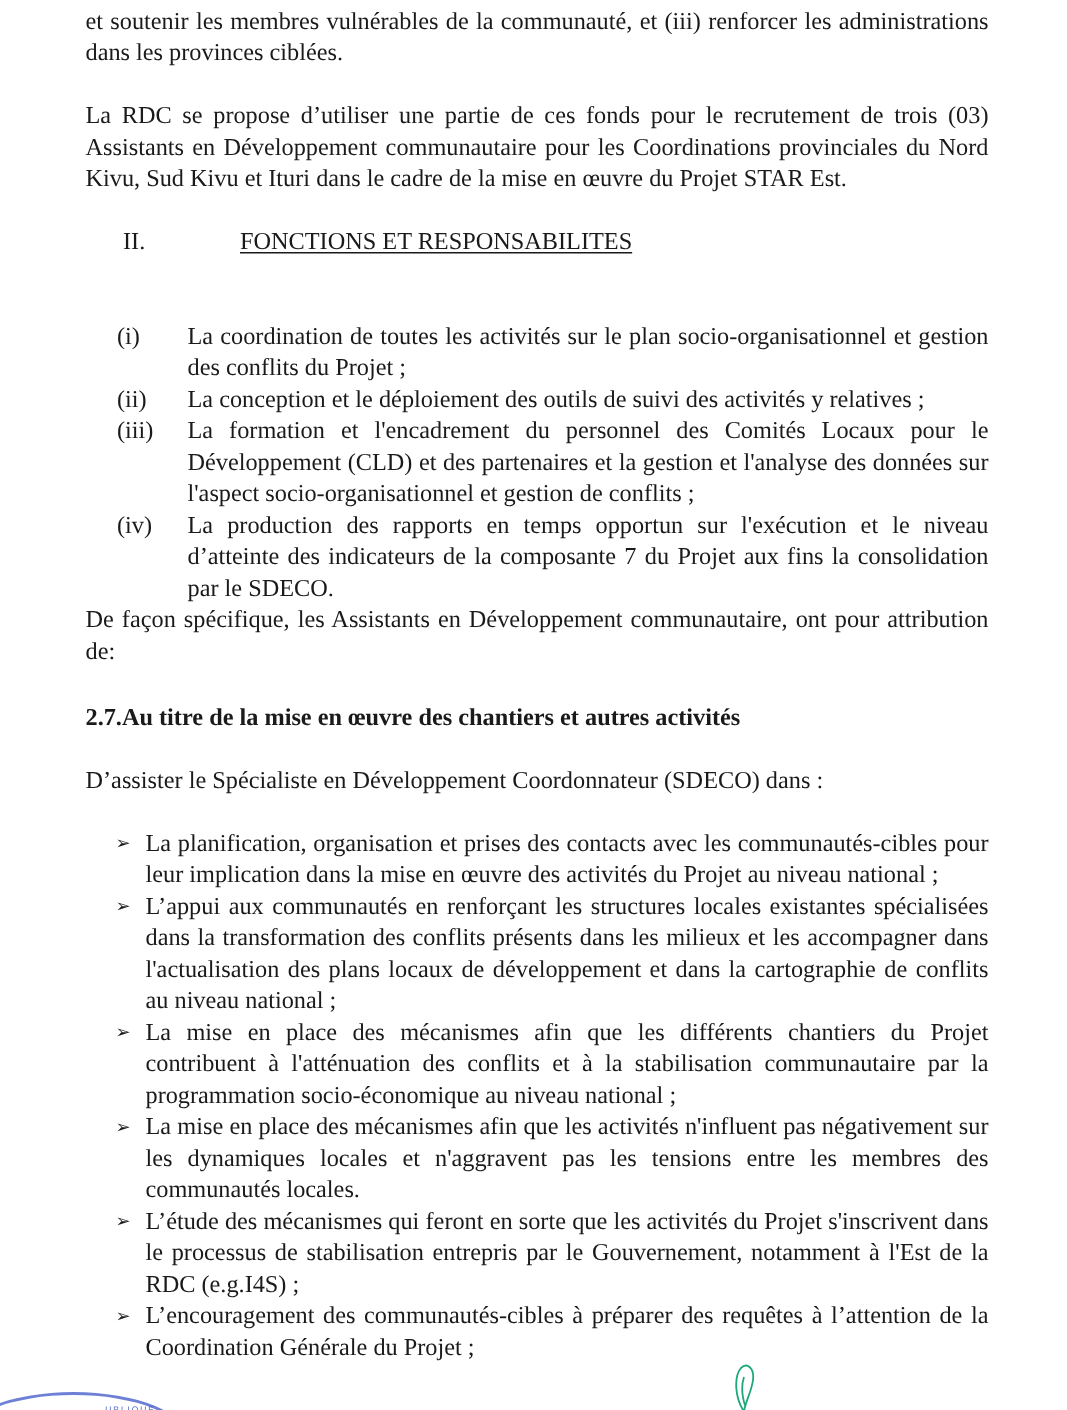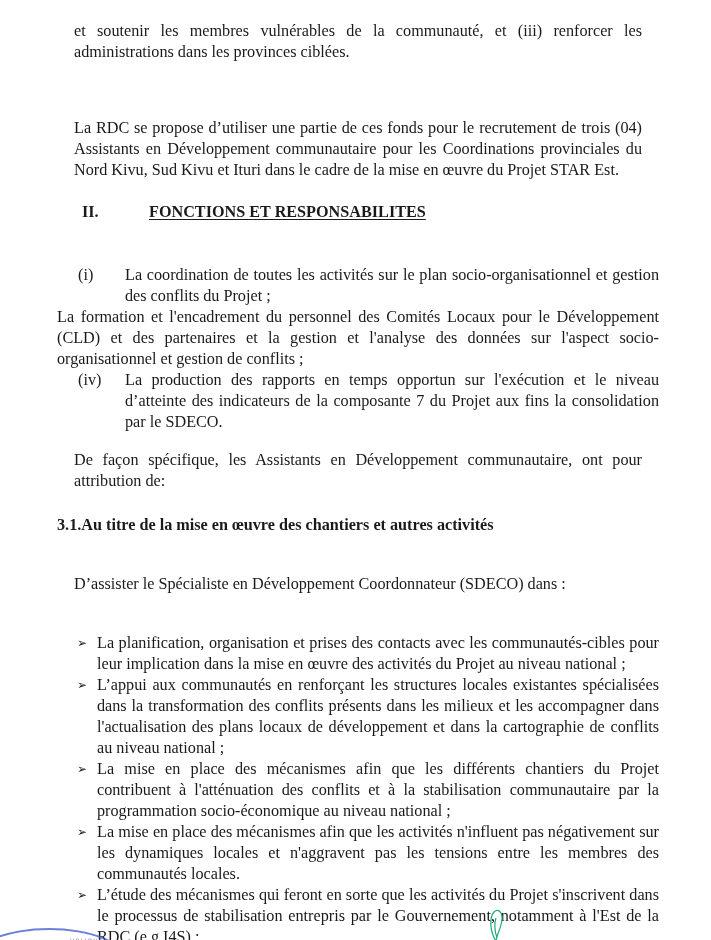--- a/index.html
+++ b/index.html
@@ -2,24 +2,24 @@
 <html><head>
 <meta charset="utf-8">
 <style>
   html, body { margin: 0; padding: 0; background: #ffffff; }
   body {
     width: 711px; height: 940px; overflow: hidden; position: relative;
     font-family: "Liberation Serif", "DejaVu Serif", serif;
     color: #1a1a1a; font-size: 16.2px; line-height: 21px;
   }
   .page { position: absolute; left: 57px; top: 4px; width: 602px; }
-  p { margin: 17px; text-align: justify; font-family: Liberation Serif, serif; }
+  p { margin: 0; text-align: justify; font-family: Liberation Serif, serif; }
   .gap-lg { height: 21px; }
   .heading2 {
-    display: flex; font-weight: bold; margin-top: 21px;
+    display: flex; font-weight: normal; margin-top: 21px; gap: 11px;
   }
   .heading2 .num { width: 67px; padding-left: 25px; }
   .heading2 .title { text-decoration: underline; text-decoration-thickness: 1px; text-underline-offset: 2px; }
   .numlist { list-style: none; margin: 0; padding: 0; }
   .numlist li { display: flex; }
   .numlist .lbl { width: 68px; padding-left: 21px; flex: none; box-sizing: border-box; }
   .numlist .txt { flex: 1; text-align: justify; }
   .sub-heading { font-weight: bold; margin-top: 23px; }
   .bullets { list-style: none; margin: 0; padding: 0; }
   .bullets li { display: flex; }
@@ -34,45 +34,50 @@
     font-family: "DejaVu Sans", sans-serif; font-size: 6px; letter-spacing: 1px; opacity: 0.8;
   }
   .signature { position: absolute; left: 484px; top: 908px; width: 24px; height: 34px; }
 </style>
 </head>
 <body>
 
 <div class="page">
   <p>et soutenir les membres vulnérables de la communauté, et (iii) renforcer les administrations dans les provinces ciblées.</p>
   <div class="gap-lg"></div>
-  <p>La RDC se propose d’utiliser une partie de ces fonds pour le recrutement de trois (04) Assistants en Développement communautaire pour les Coordinations provinciales du Nord Kivu, Sud Kivu et Ituri dans le cadre de la mise en œuvre du Projet STAR Est.</p>
+  <p>La RDC se propose d’utiliser une partie de ces fonds pour le recrutement de trois (03) Assistants en Développement communautaire pour les Coordinations provinciales du Nord Kivu, Sud Kivu et Ituri dans le cadre de la mise en œuvre du Projet STAR Est.</p>
 
   <div class="heading2">
     <span class="num">II.</span>
     <span class="title">FONCTIONS ET RESPONSABILITES</span>
   </div>
   <div class="gap-lg"></div>
   <div class="gap-lg"></div>
 
   <ul class="numlist">
     <li>
       <span class="lbl">(i)</span>
       <span class="txt">La coordination de toutes les activités sur le plan socio-organisationnel et gestion des conflits du Projet ;</span>
     </li>
     <li>
+      <span class="lbl">(ii)</span>
+      <span class="txt">La conception et le déploiement des outils de suivi des activités y relatives ;</span>
+    </li>
+    <li>
+      <span class="lbl">(iii)</span>
       <span class="txt">La formation et l'encadrement du personnel des Comités Locaux pour le Développement (CLD) et des partenaires et la gestion et l'analyse des données sur l'aspect socio-organisationnel et gestion de conflits ;</span>
     </li>
     <li>
       <span class="lbl">(iv)</span>
       <span class="txt">La production des rapports en temps opportun sur l'exécution et le niveau d’atteinte des indicateurs de la composante 7 du Projet aux fins la consolidation par le SDECO.</span>
     </li>
   </ul>
   <p>De façon spécifique, les Assistants en Développement communautaire, ont pour attribution de:</p>
 
-  <div class="sub-heading">3.1.Au titre de la mise en œuvre des chantiers et autres activités</div>
+  <div class="sub-heading">2.7.Au titre de la mise en œuvre des chantiers et autres activités</div>
   <div class="gap-lg"></div>
   <p>D’assister le Spécialiste en Développement Coordonnateur (SDECO) dans :</p>
   <div class="gap-lg"></div>
 
   <ul class="bullets">
     <li>
       <span class="arrow">➢</span>
       <span class="txt">La planification, organisation et prises des contacts avec les communautés-cibles pour leur implication dans la mise en œuvre des activités du Projet au niveau national ;</span>
     </li>
     <li>

